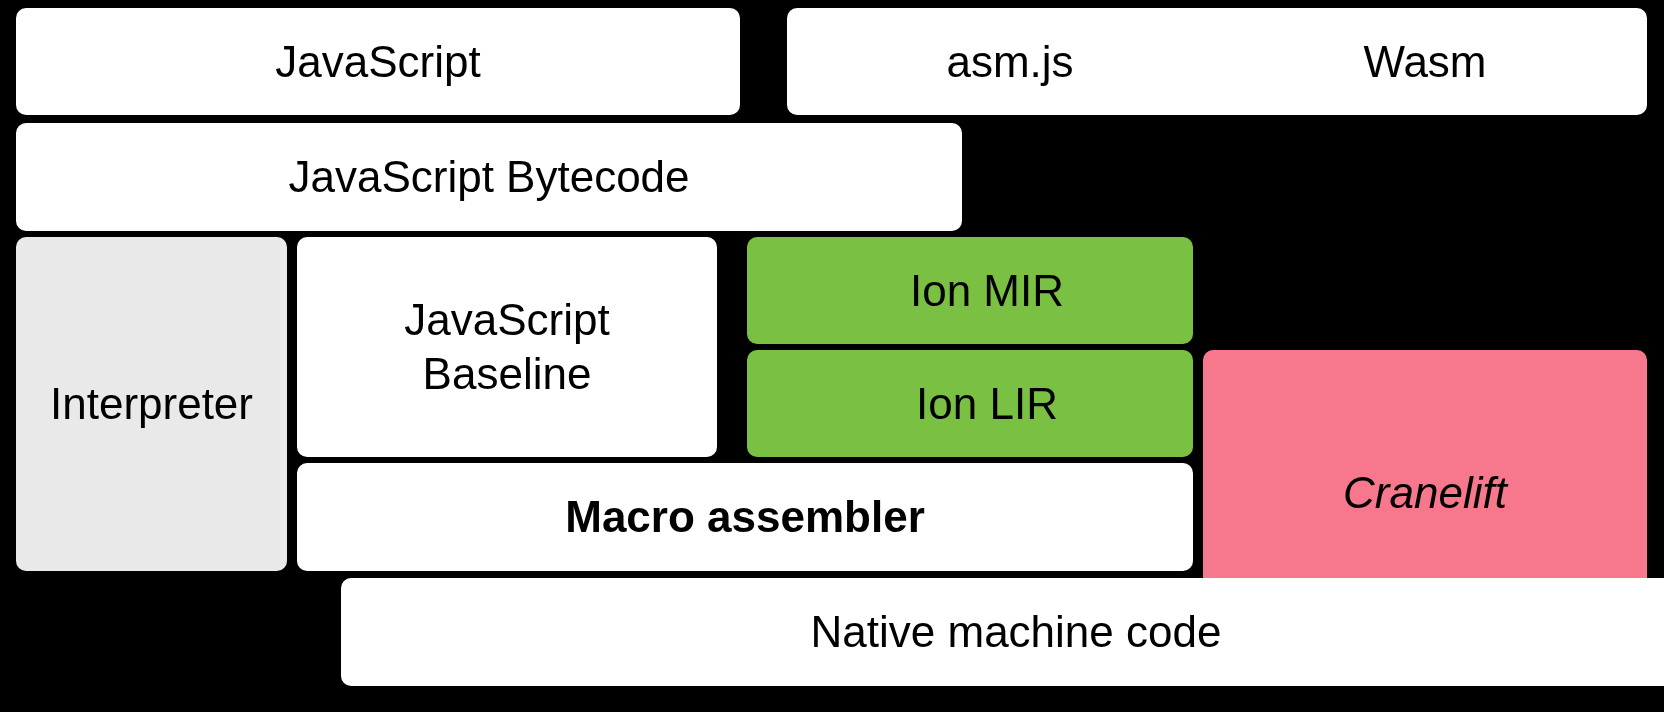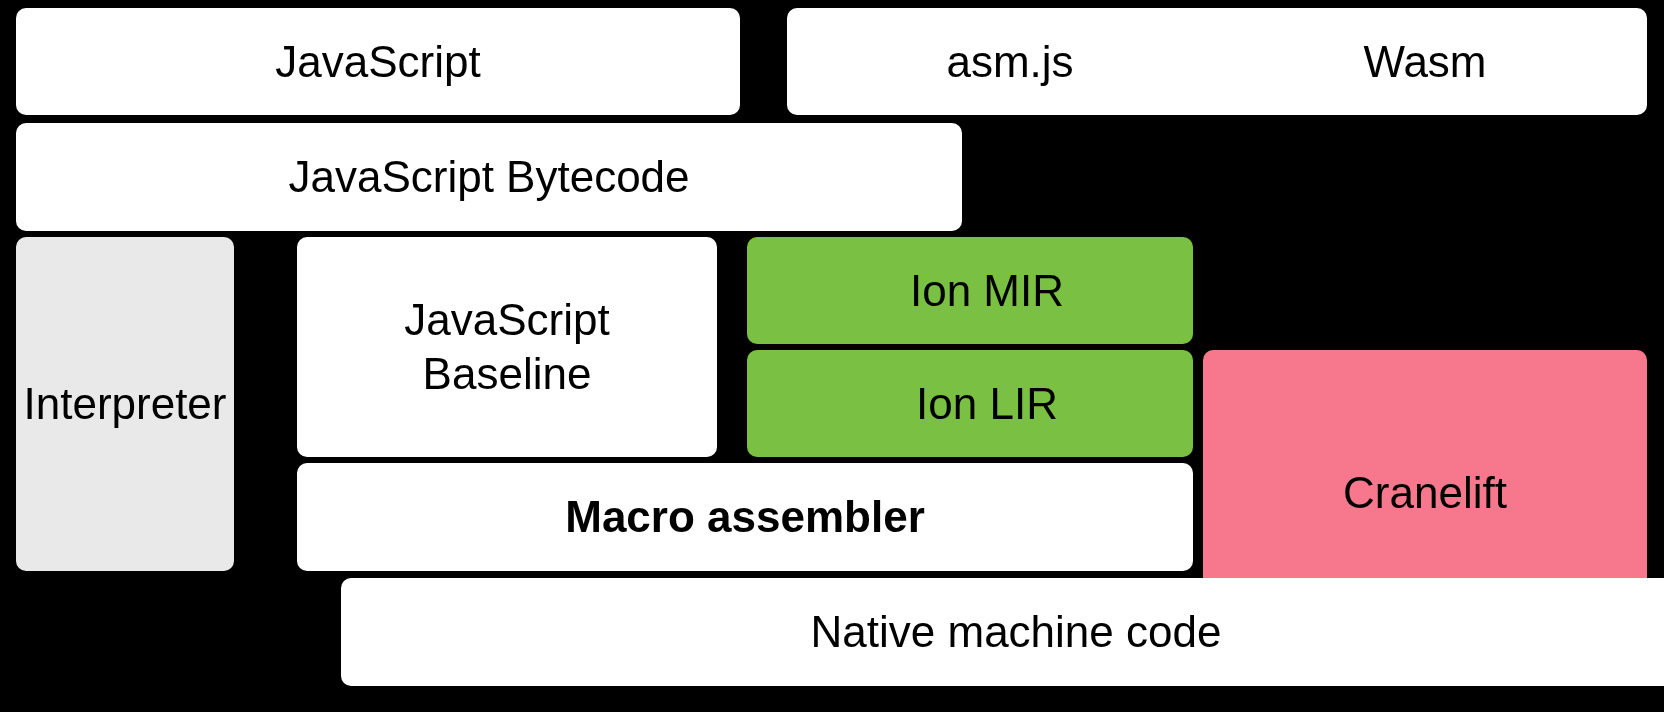--- a/index.html
+++ b/index.html
@@ -30,25 +30,25 @@
   .c-white { background: #FFFFFF; }
   .c-gray  { background: #E9E9E9; }
   .c-green { background: #7AC143; padding-left: 34px; }
   .c-pink  { background: #F7788C; }
 
   .b-javascript          { left: 16px;   top: 8px;   width: 724px;  height: 107px; }
   .b-asmjs               { left: 747px;  top: 8px;   width: 446px;  height: 107px; margin-left: 40px; }
   .b-wasm                { left: 1203px; top: 8px;   width: 444px;  height: 107px; }
   .b-javascript-bytecode { left: 16px;   top: 123px; width: 946px;  height: 108px; justify-content: center; }
   .b-baldrmonkey         { left: 975px;  top: 122px; width: 443px;  height: 110px; }
-  .b-interpreter         { left: 16px;   top: 237px; width: 218px;  height: 334px; padding: 0 4px; }
+  .b-interpreter         { left: 16px;   top: 237px; width: 271px;  height: 334px; padding: 0 4px; }
   .b-javascript-baseline { left: 297px;  top: 237px; width: 420px;  height: 220px; padding: 11px 58px; }
   .b-ion-mir             { left: 747px;  top: 237px; width: 446px;  height: 107px; }
   .b-ion-lir             { left: 747px;  top: 350px; width: 446px;  height: 107px; }
-  .b-cranelift           { left: 1203px; top: 350px; width: 444px;  height: 285px; }
+  .b-cranelift           { left: 1203px; top: 350px; width: 444px;  height: 285px; font-style: italic; }
   .b-macro-assembler     { left: 297px;  top: 463px; width: 896px;  height: 108px; font-weight: bold; }
   .b-native-machine-code { left: 297px;  top: 578px; width: 1350px; height: 108px; margin-left: 44px; }
 </style>
 </head>
 <body>
 
 <div class="canvas">
 
   <div class="box c-white b-javascript">
     <span>JavaScript</span>

